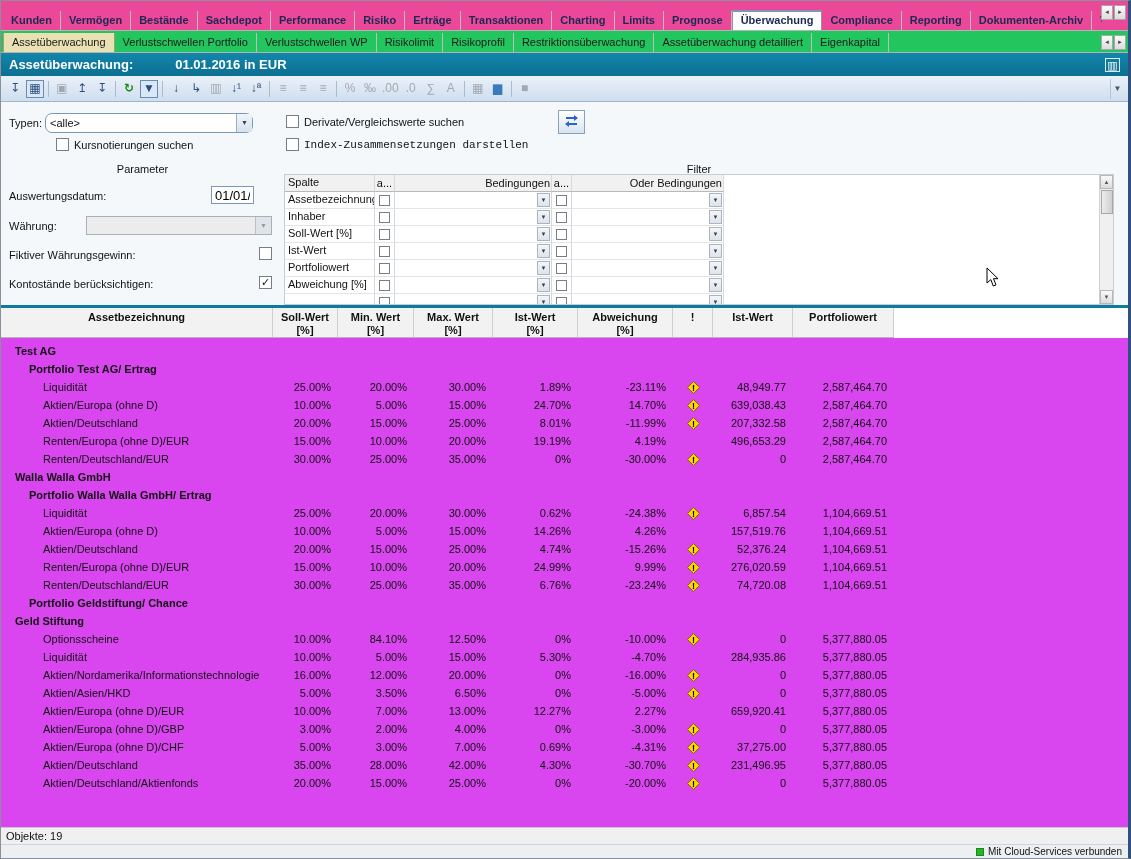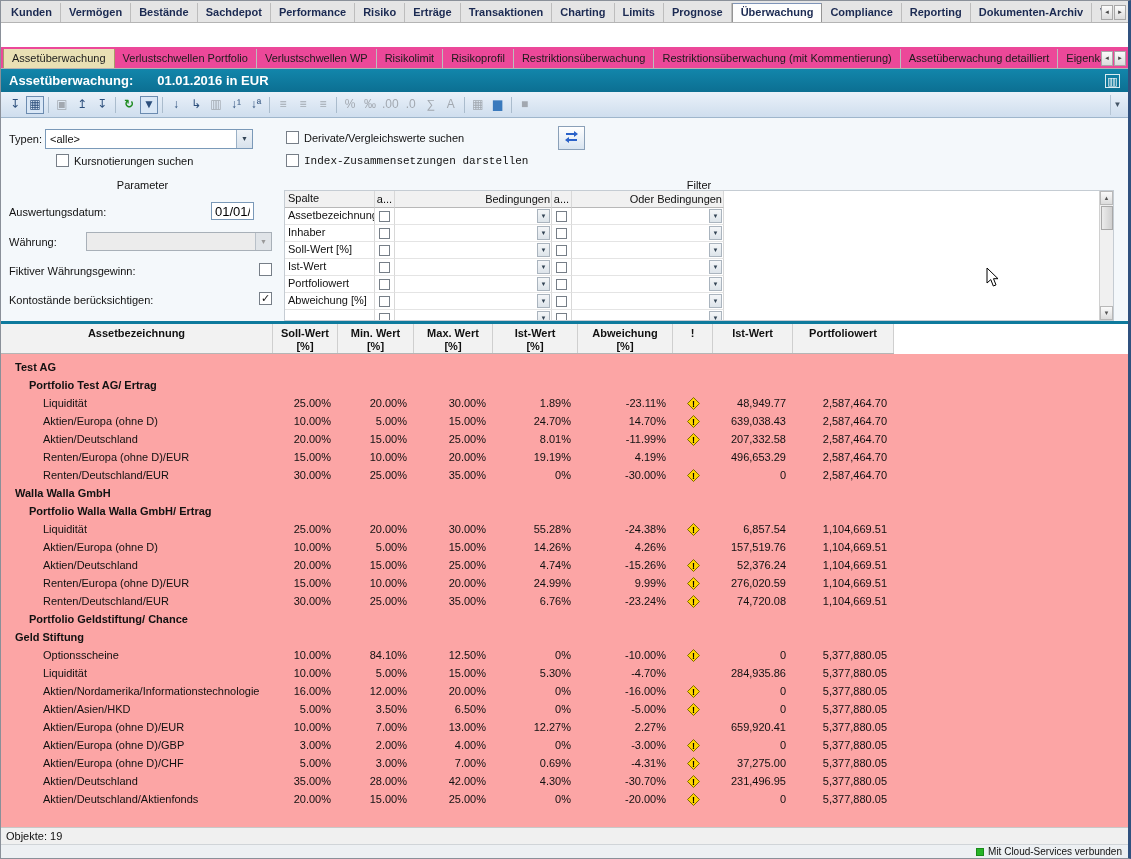--- a/index.html
+++ b/index.html
@@ -5,55 +5,55 @@
   html,body{margin:0;padding:0;background:#d8d8d8;}
   *{box-sizing:border-box;}
   .window{
     position:relative;width:1131px;height:859px;background:#fff;
     font-family:"Liberation Sans","DejaVu Sans",sans-serif;font-size:11px;color:#111;
     border:1px solid #8a9099;border-right:3px solid #30517f;overflow:hidden;
     display:flex;flex-direction:column;
   }
   
   .tabrow{position:relative;display:flex;align-items:flex-end;overflow:hidden;flex:0 0 auto;}
-  .tabrow.main{height:22px;background:#e5e5e5;border-bottom:1px solid #b4b4b4;padding:2px 26px 0 2px;}
-  .tabrow.sub{height:22px;background:#ec4899;border-bottom:1px solid #b4b4b4;padding:2px 26px 0 2px;margin-top:24px;}
+  .tabrow.main{height:30px;background:#ec4899;border-bottom:1px solid #b4b4b4;padding:2px 26px 0 2px;}
+  .tabrow.sub{height:22px;background:#22c55e;border-bottom:1px solid #b4b4b4;padding:2px 26px 0 2px;}
   .tabs{display:flex;white-space:nowrap;overflow:hidden;height:100%;align-items:flex-end;}
   .tab{padding:3px 8px 4px;border-right:1px solid #bdbdbd;cursor:default;white-space:nowrap;}
   .main .tab{font-weight:bold;font-size:11px;color:#1b2a52;}
   .main .tab.selected{background:#fdfdfd;border:1px solid #949494;border-bottom:none;border-top:2px solid #7e94b8;padding-top:2px;}
   .sub .tab{font-size:11px;color:#1c1c1c;}
   .sub .tab.selected{background:#e9e0b4;border:1px solid #a89c6a;border-bottom:none;}
   .tab-scroll{position:absolute;right:2px;top:4px;display:flex;gap:1px;}
   .sbtn{width:12px;height:15px;background:linear-gradient(#fbfbfb,#dcdcdc);border:1px solid #a8a8a8;
         font-size:6px;line-height:13px;text-align:center;color:#444;}
   
   .titlebar{height:23px;flex:0 0 auto;background:linear-gradient(#1286ab,#0c6f92);color:#fff;
             display:flex;align-items:center;padding:0 8px;font-weight:bold;font-size:13px;}
-  .title-val{margin-left:24px;}
+  .title-val{margin-left:42px;}
   .tb-icon{margin-left:auto;font-size:11px;color:#fff;border:1px solid rgba(255,255,255,.85);
            width:15px;height:14px;line-height:12px;text-align:center;}
   
   .toolbar{height:26px;flex:0 0 auto;background:linear-gradient(#eaf1f9,#cfdeee);
            border-bottom:1px solid #9fb6cc;display:flex;align-items:center;padding:0 4px;}
   .tool{min-width:18px;height:18px;line-height:17px;text-align:center;font-size:12px;margin:0 1px;
         color:#2c4f7c;padding:0 1px;white-space:nowrap;}
   .tool.disabled{color:#a2a8b0;}
   .tool.green{color:#1f8b1f;font-weight:bold;}
   .tool.chart{color:#3a7abd;}
   .tool.pressed{border:1px solid #6b8bb0;background:#d9e7f6;line-height:15px;height:18px;}
   .tsep{width:1px;height:16px;background:#aabccd;margin:0 3px;flex:0 0 auto;}
   .tb-overflow{margin-left:auto;width:14px;text-align:center;font-size:8px;color:#456;
                border-left:1px solid #b5c5d5;height:20px;line-height:20px;}
   
   .controls{position:relative;height:57px;flex:0 0 auto;background:#f4f8fb;}
   .ctl-label{position:absolute;}
   .lbl-typen{left:8px;top:15px;}
   .select{display:flex;background:#fff;border:1px solid #7a99b8;height:20px;}
-  .sel-typen{position:absolute;left:44px;top:11px;width:208px;}
+  .sel-typen{position:absolute;left:44px;top:11px;width:208px;border-radius:7px;}
   .sel-text{flex:1;padding:3px 4px 0;overflow:hidden;white-space:nowrap;}
   .sel-btn{width:16px;background:linear-gradient(#f0f4f8,#d8e2ec);border-left:1px solid #9ab0c6;
            text-align:center;font-size:7px;line-height:18px;color:#345;}
   .chk{position:absolute;display:flex;align-items:center;white-space:nowrap;}
   .checkbox{display:inline-block;width:13px;height:13px;border:1px solid #767e87;background:#fff;
             font-size:11px;line-height:11px;text-align:center;color:#111;margin-right:5px;flex:0 0 auto;}
   .chk-derivate{left:285px;top:13px;}
   .chk-kurs{left:55px;top:36px;}
   .chk-index{left:285px;top:36px;font-family:Liberation Mono, monospace;}
   .refresh-btn{position:absolute;left:557px;top:8px;width:27px;height:24px;
@@ -93,21 +93,21 @@
   .vs-down{position:absolute;bottom:0;left:0;right:0;}
   .vs-thumb{position:absolute;top:15px;left:1px;width:12px;height:24px;
             background:linear-gradient(90deg,#ececec,#cfcfcf);border:1px solid #a8a8a8;}
   .teal-line{height:3px;flex:0 0 auto;background:#0e7a9d;}
   
   .grid-header{flex:0 0 auto;height:30px;width:893px;display:flex;background:#f2f2f2;
                border-bottom:1px solid #b5b5b5;}
   .hcell{border-right:1px solid #cfcfcf;text-align:center;font-weight:bold;padding-top:3px;line-height:13px;}
   .c-name{width:272px;} .c-soll{width:65px;} .c-min{width:76px;} .c-max{width:79px;}
   .c-istp{width:85px;} .c-abw{width:95px;} .c-warn{width:40px;} .c-ist{width:80px;} .c-pf{width:101px;}
-  .grid-body{flex:1 1 auto;overflow:hidden;padding-top:4px;background:#fca5a5;}
+  .grid-body{flex:1 1 auto;overflow:hidden;padding-top:4px;background:#d946ef;}
   .trow{display:flex;height:18px;align-items:center;}
   .tcell{white-space:nowrap;overflow:hidden;}
   .trow .c-name{padding-left:42px;}
   .trow .c-name.lvl0{padding-left:14px;font-weight:bold;}
   .trow .c-name.lvl1{padding-left:28px;font-weight:bold;}
   .num{text-align:right;padding-right:7px;}
   .trow .c-warn{display:flex;justify-content:center;align-items:center;height:100%;}
   .warn-wrap{display:inline-flex;}
   
   .statusbar{flex:0 0 auto;height:17px;background:#f0f0f0;border-top:1px solid #c8c8c8;
@@ -148,21 +148,20 @@
   </div>
 
   <div class="tabrow sub">
     <div class="tabs">
         <div class="tab selected">Assetüberwachung</div>
         <div class="tab">Verlustschwellen Portfolio</div>
         <div class="tab">Verlustschwellen WP</div>
         <div class="tab">Risikolimit</div>
         <div class="tab">Risikoprofil</div>
         <div class="tab">Restriktionsüberwachung</div>
-        <div class="tab">Restriktionsüberwachung (mit Kommentierung)</div>
         <div class="tab">Assetüberwachung detailliert</div>
         <div class="tab">Eigenkapital</div>
       </div>
     <div class="tab-scroll">
       <span class="sbtn">◄</span>
       <span class="sbtn">►</span>
     </div>
   </div>
 
   <div class="titlebar">
@@ -536,21 +535,21 @@
         <div class="tcell c-name lvl0">Walla Walla GmbH</div>
       </div>
       <div class="trow">
         <div class="tcell c-name lvl1">Portfolio Walla Walla GmbH/ Ertrag</div>
       </div>
       <div class="trow">
         <div class="tcell c-name lvl2">Liquidität</div>
         <div class="tcell num c-soll">25.00%</div>
         <div class="tcell num c-min">20.00%</div>
         <div class="tcell num c-max">30.00%</div>
-        <div class="tcell num c-istp">55.28%</div>
+        <div class="tcell num c-istp">0.62%</div>
         <div class="tcell num c-abw">-24.38%</div>
         <div class="tcell c-warn">
           <span class="warn-wrap">
             <svg width="13" height="13" viewBox="0 0 13 13">
               <polygon points="6.5,0.5 12.5,6.5 6.5,12.5 0.5,6.5" fill="#ffd400" stroke="#7a6a00" stroke-width="1"></polygon>
               <text x="6.5" y="9.8" text-anchor="middle" font-size="9" font-weight="bold" fill="#000">!</text>
             </svg>
           </span>
         </div>
         <div class="tcell num c-ist">6,857.54</div>

